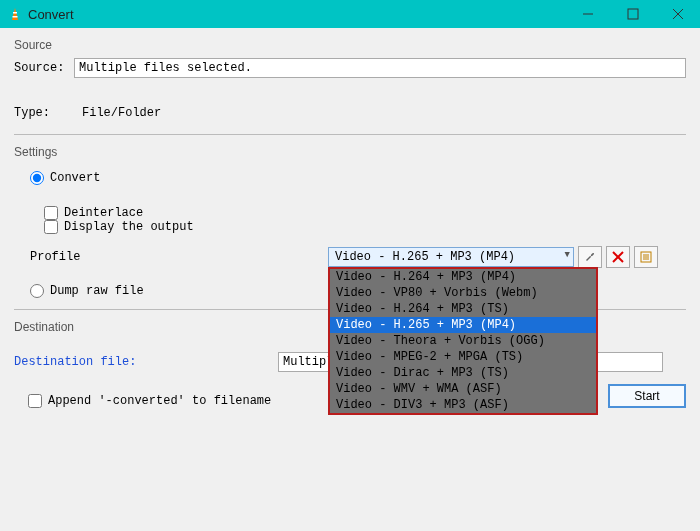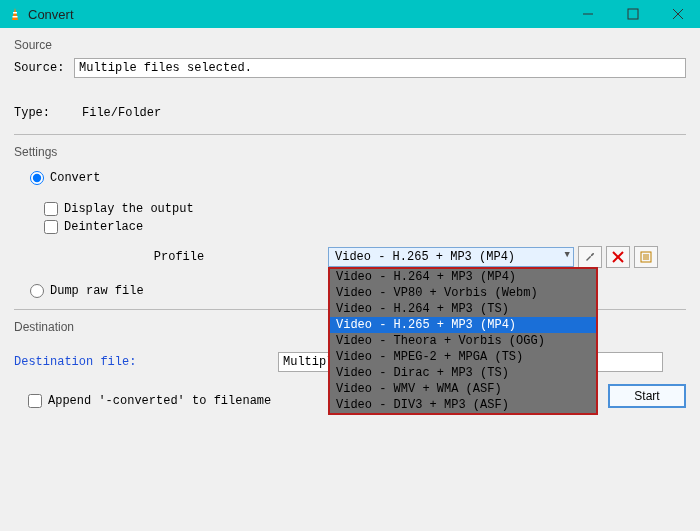--- a/index.html
+++ b/index.html
@@ -15,21 +15,21 @@
 .label-wide { width: 140px; color: #1d4ed8; font-family: "Courier New", monospace; }
 input[type=text] { border: 1px solid #aaa; padding: 2px 4px; font-family: "Courier New", monospace; font-size: 12px; background: #fff; }
 input[type=text]:disabled { background: #fff; color: #333; }
 .src-input { flex: 1; }
 .dest-input { width: 385px; }
 .hr { border: none; border-top: 1px solid #bbb; margin: 14px 0 10px 0; }
 .radio, .checkbox { display: inline-flex; align-items: center; font-family: "Courier New", monospace; cursor: pointer; }
 .radio input, .checkbox input { margin-right: 6px; width: 14px; height: 14px; }
 .indent { margin-left: 16px; }
 .profile-row { display: flex; align-items: center; margin: 12px 0 10px 0; }
-.profile-label { width: 314px; padding-left: 16px; font-family: "Courier New", monospace; text-align: center; }
+.profile-label { width: 314px; padding-left: 16px; font-family: "Courier New", monospace; }
 .combo { position: relative; width: 246px; }
 .combo-box { border: 1px solid #7aa8d8; background: #e6f2ff; padding: 2px 22px 2px 6px; font-family: "Courier New", monospace; font-size: 12px; cursor: pointer; height: 20px; display: flex; align-items: center; }
 .combo-arrow { position: absolute; right: 4px; top: 3px; font-size: 9px; color: #555; }
 .dropdown { position: absolute; left: 0; top: 20px; width: 270px; border: 2px solid #b91c1c; background: #737373; z-index: 10; max-height: 148px; overflow-y: scroll; }
 .dropdown::-webkit-scrollbar { width: 17px; }
 .dropdown::-webkit-scrollbar-track { background: #f0f0f0; border-left: 1px solid #ccc; }
 .dropdown::-webkit-scrollbar-thumb { background: #c0c0c0; border: 1px solid #999; }
 .dropdown-item { padding: 1px 6px; font-family: "Courier New", monospace; font-size: 12px; cursor: pointer; white-space: nowrap; }
 .dropdown-item.highlighted { background: #1a6fd8; color: #fff; }
 .iconbtn { width: 24px; height: 22px; border: 1px solid #aaa; background: #f7f7f7; margin-left: 4px; display: flex; align-items: center; justify-content: center; cursor: pointer; }
@@ -86,28 +86,28 @@
 
   <div class="section-label">Settings</div>
 
   <label class="radio indent" style="margin-top:8px;display:inline-flex;">
     <input type="radio" checked="" style="">
     <span>Convert</span>
   </label>
 
   <div style="height:14px;"></div>
 
+  <label class="checkbox indent" style="margin-left:30px;margin-top:4px;display:flex;">
+    <input type="checkbox" style="">
+    <span>Deinterlace</span>
+  </label>
+
   <label class="checkbox indent" style="margin-left:30px;display:flex;">
     <input type="checkbox" style="">
     <span>Display the output</span>
-  </label>
-
-  <label class="checkbox indent" style="margin-left:30px;margin-top:4px;display:flex;">
-    <input type="checkbox" style="">
-    <span>Deinterlace</span>
   </label>
 
   <div class="profile-row">
     <span class="profile-label">Profile</span>
     <div class="combo">
       <div class="combo-box">
         <span>Video - H.265 + MP3 (MP4)</span>
         <span class="combo-arrow">▼</span>
       </div>
       <div class="dropdown" id="dropdown">

